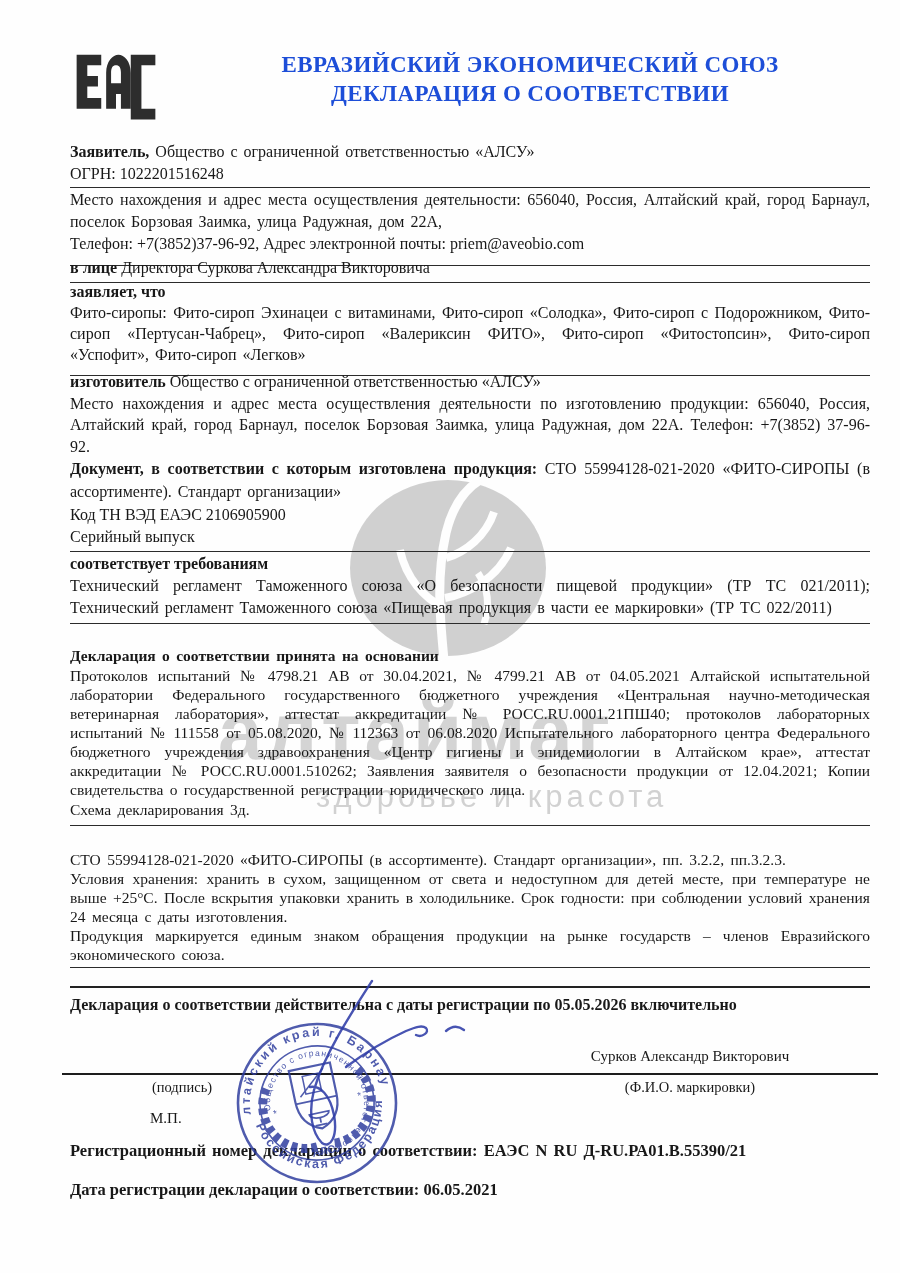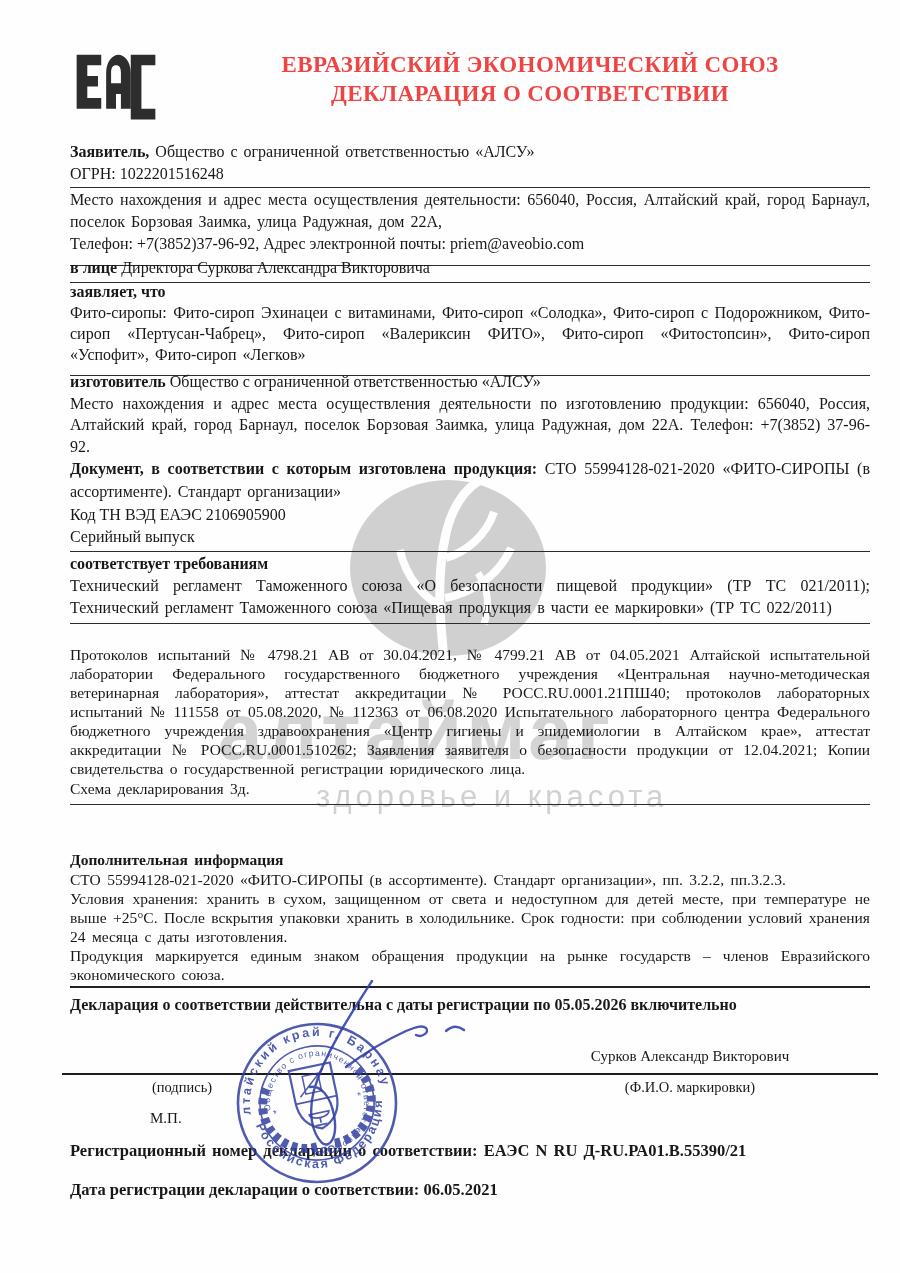--- a/index.html
+++ b/index.html
@@ -14,21 +14,21 @@
   .wm-leaf{position:absolute;left:348px;top:478px;z-index:1;opacity:.85;}
   
   .content{position:absolute;left:70px;top:0;width:800px;z-index:2;}
   .sec{position:absolute;left:0;width:800px;font-size:16px;line-height:22px;}
   .just{text-align:justify;word-spacing:2px;}
   b{font-weight:bold;}
   .rule{border-bottom:1.5px solid #2b2b2b;}
   
   .eac{position:absolute;left:5px;top:53px;}
   .title{margin:0;padding:50px 10px 0 130px;text-align:center;font-size:23px;line-height:29px;
-         font-weight:bold;letter-spacing:.4px;color:#ef4444;}
+         font-weight:bold;letter-spacing:.4px;color:#1d4ed8;}
   
   #sec-applicant{top:141px;padding-bottom:2px;}
   #sec-location{top:189px;padding-bottom:10px;}
   #sec-person{top:257px;padding-bottom:3px;}
   #sec-declares{top:282px;padding-bottom:10px;}
   #sec-declares .lbl{line-height:20px;}
   #sec-declares p{line-height:21px;}
   #sec-manufacturer{top:371px;line-height:21.5px;}
   #sec-document{top:458px;line-height:22.5px;}
   #sec-tnved{top:504px;padding-bottom:3px;}
@@ -118,26 +118,26 @@
       <p>Код ТН ВЭД ЕАЭС 2106905900</p>
       <p>Серийный выпуск</p>
     </div>
 
     <div class="sec rule" id="sec-requirements">
       <p class="lbl"><b>соответствует требованиям</b></p>
       <p class="just">Технический регламент Таможенного союза «О безопасности пищевой продукции» (ТР ТС 021/2011); Технический регламент Таможенного союза «Пищевая продукция в части ее маркировки» (ТР ТС 022/2011)</p>
     </div>
 
     <div class="sec rule" id="sec-basis">
+      <p class="lbl"><b>Декларация о соответствии принята на основании</b></p>
       <p class="just">Протоколов испытаний № 4798.21 АВ от 30.04.2021, № 4799.21 АВ от 04.05.2021 Алтайской испытательной лаборатории Федерального государственного бюджетного учреждения «Центральная научно-методическая ветеринарная лаборатория», аттестат аккредитации № РОСС.RU.0001.21ПШ40; протоколов лабораторных испытаний № 111558 от 05.08.2020, № 112363 от 06.08.2020 Испытательного лабораторного центра Федерального бюджетного учреждения здравоохранения «Центр гигиены и эпидемиологии в Алтайском крае», аттестат аккредитации № РОСС.RU.0001.510262; Заявления заявителя о безопасности продукции от 12.04.2021; Копии свидетельства о государственной регистрации юридического лица.</p>
       <p class="scheme">Схема декларирования 3д.</p>
     </div>
 
     <div class="sec rule" id="sec-additional">
-      <p class="lbl"><b>Дополнительная информация</b></p>
       <p>СТО 55994128-021-2020 «ФИТО-СИРОПЫ (в ассортименте). Стандарт организации», пп. 3.2.2, пп.3.2.3.</p>
       <p class="just">Условия хранения: хранить в сухом, защищенном от света и недоступном для детей месте, при температуре не выше +25°С. После вскрытия упаковки хранить в холодильнике. Срок годности: при соблюдении условий хранения 24 месяца с даты изготовления.</p>
       <p class="just">Продукция маркируется единым знаком обращения продукции на рынке государств – членов Евразийского экономического союза.</p>
     </div>
 
     <div class="sec" id="sec-validity">
       <p>Декларация о соответствии действительна с даты регистрации по 05.05.2026 включительно</p>
     </div>
 
     <div id="sig-block">

